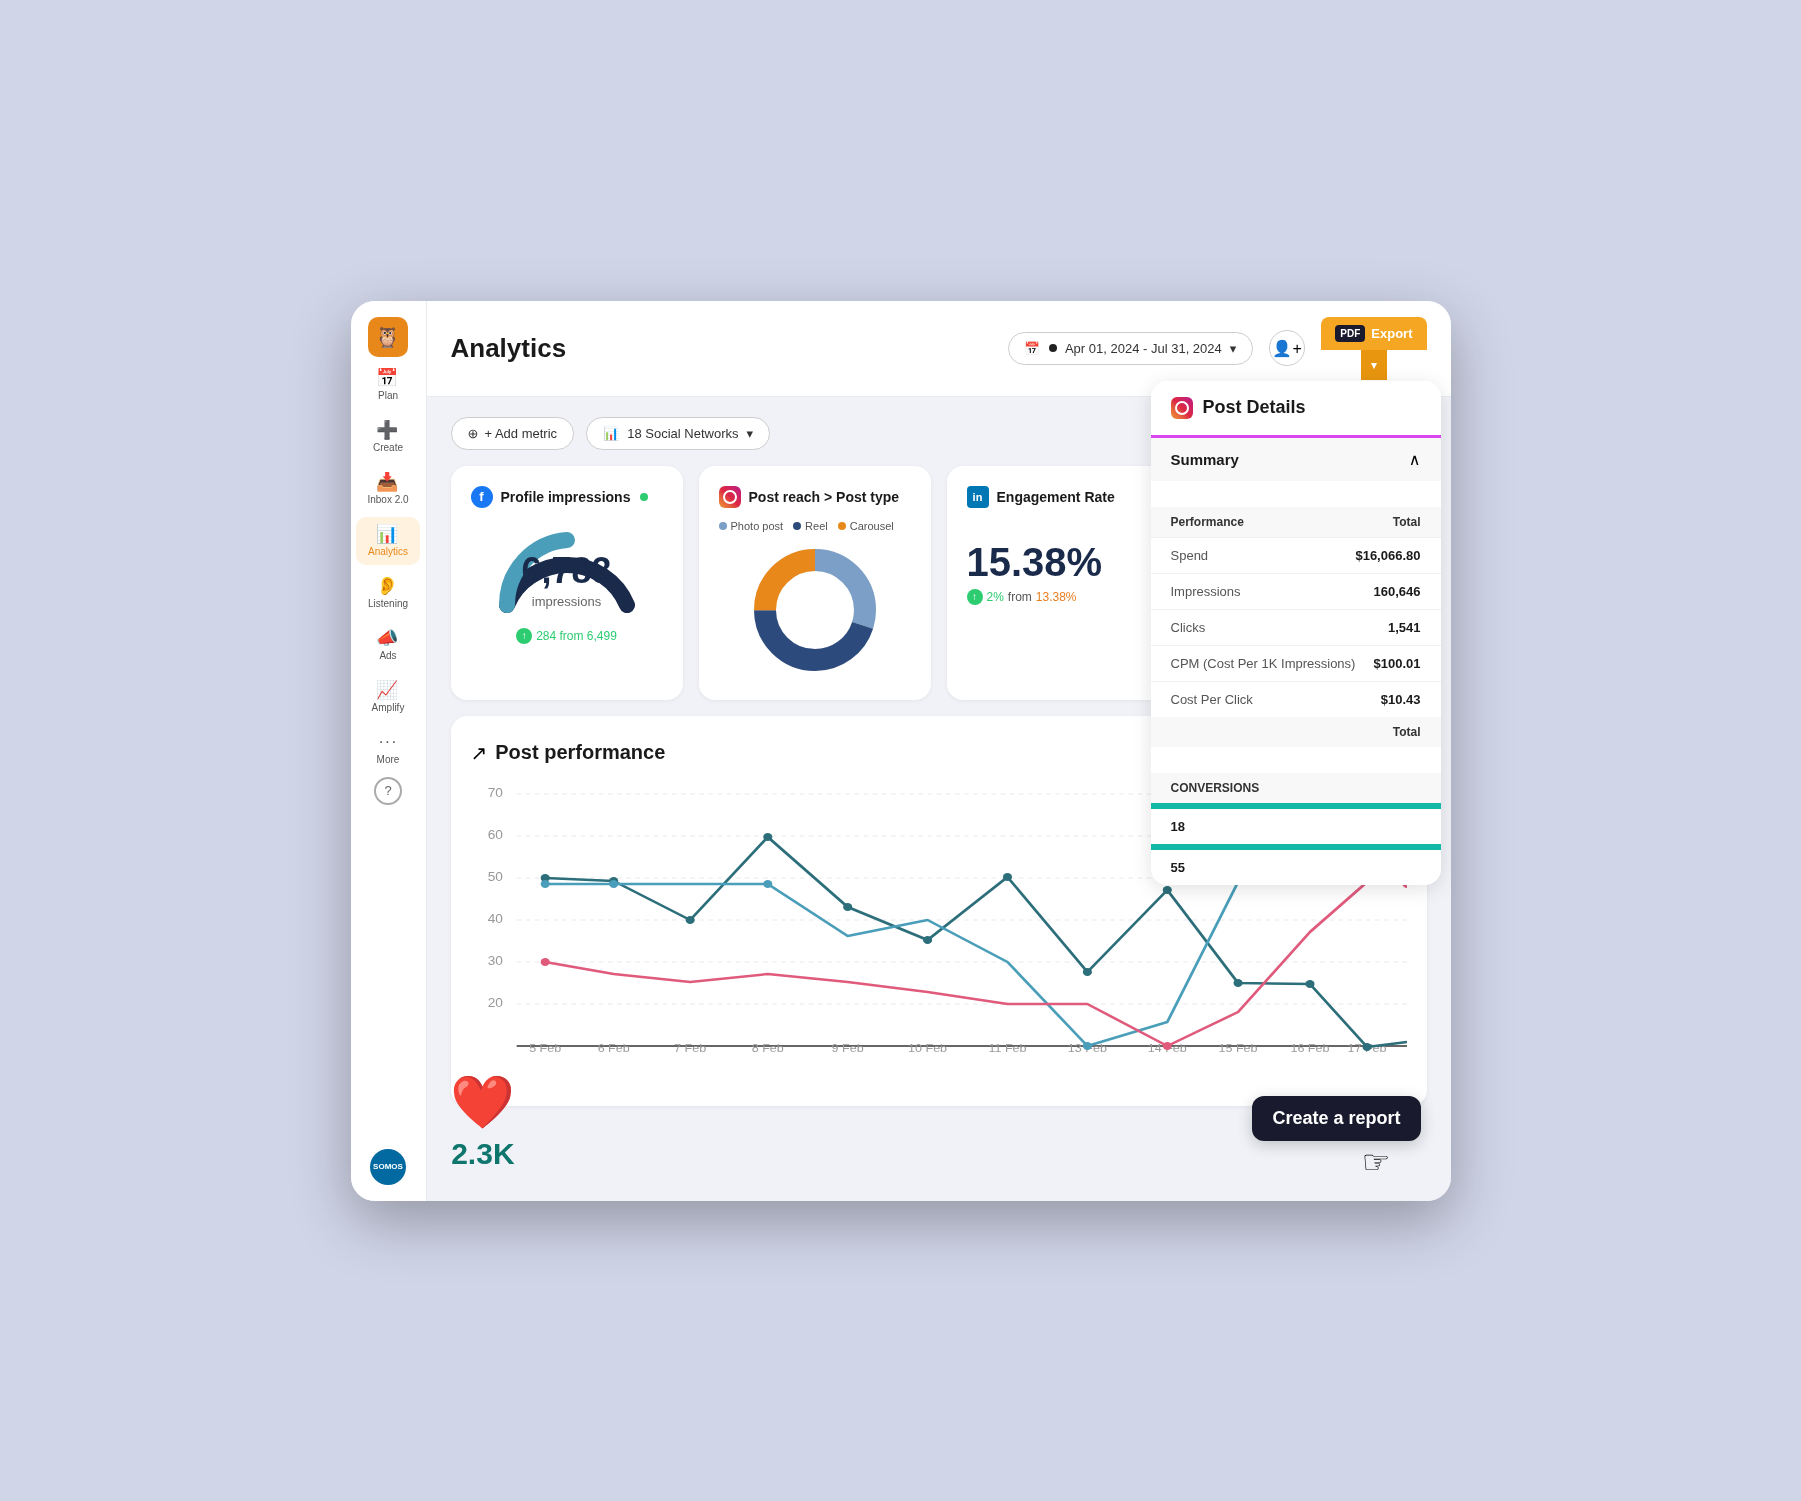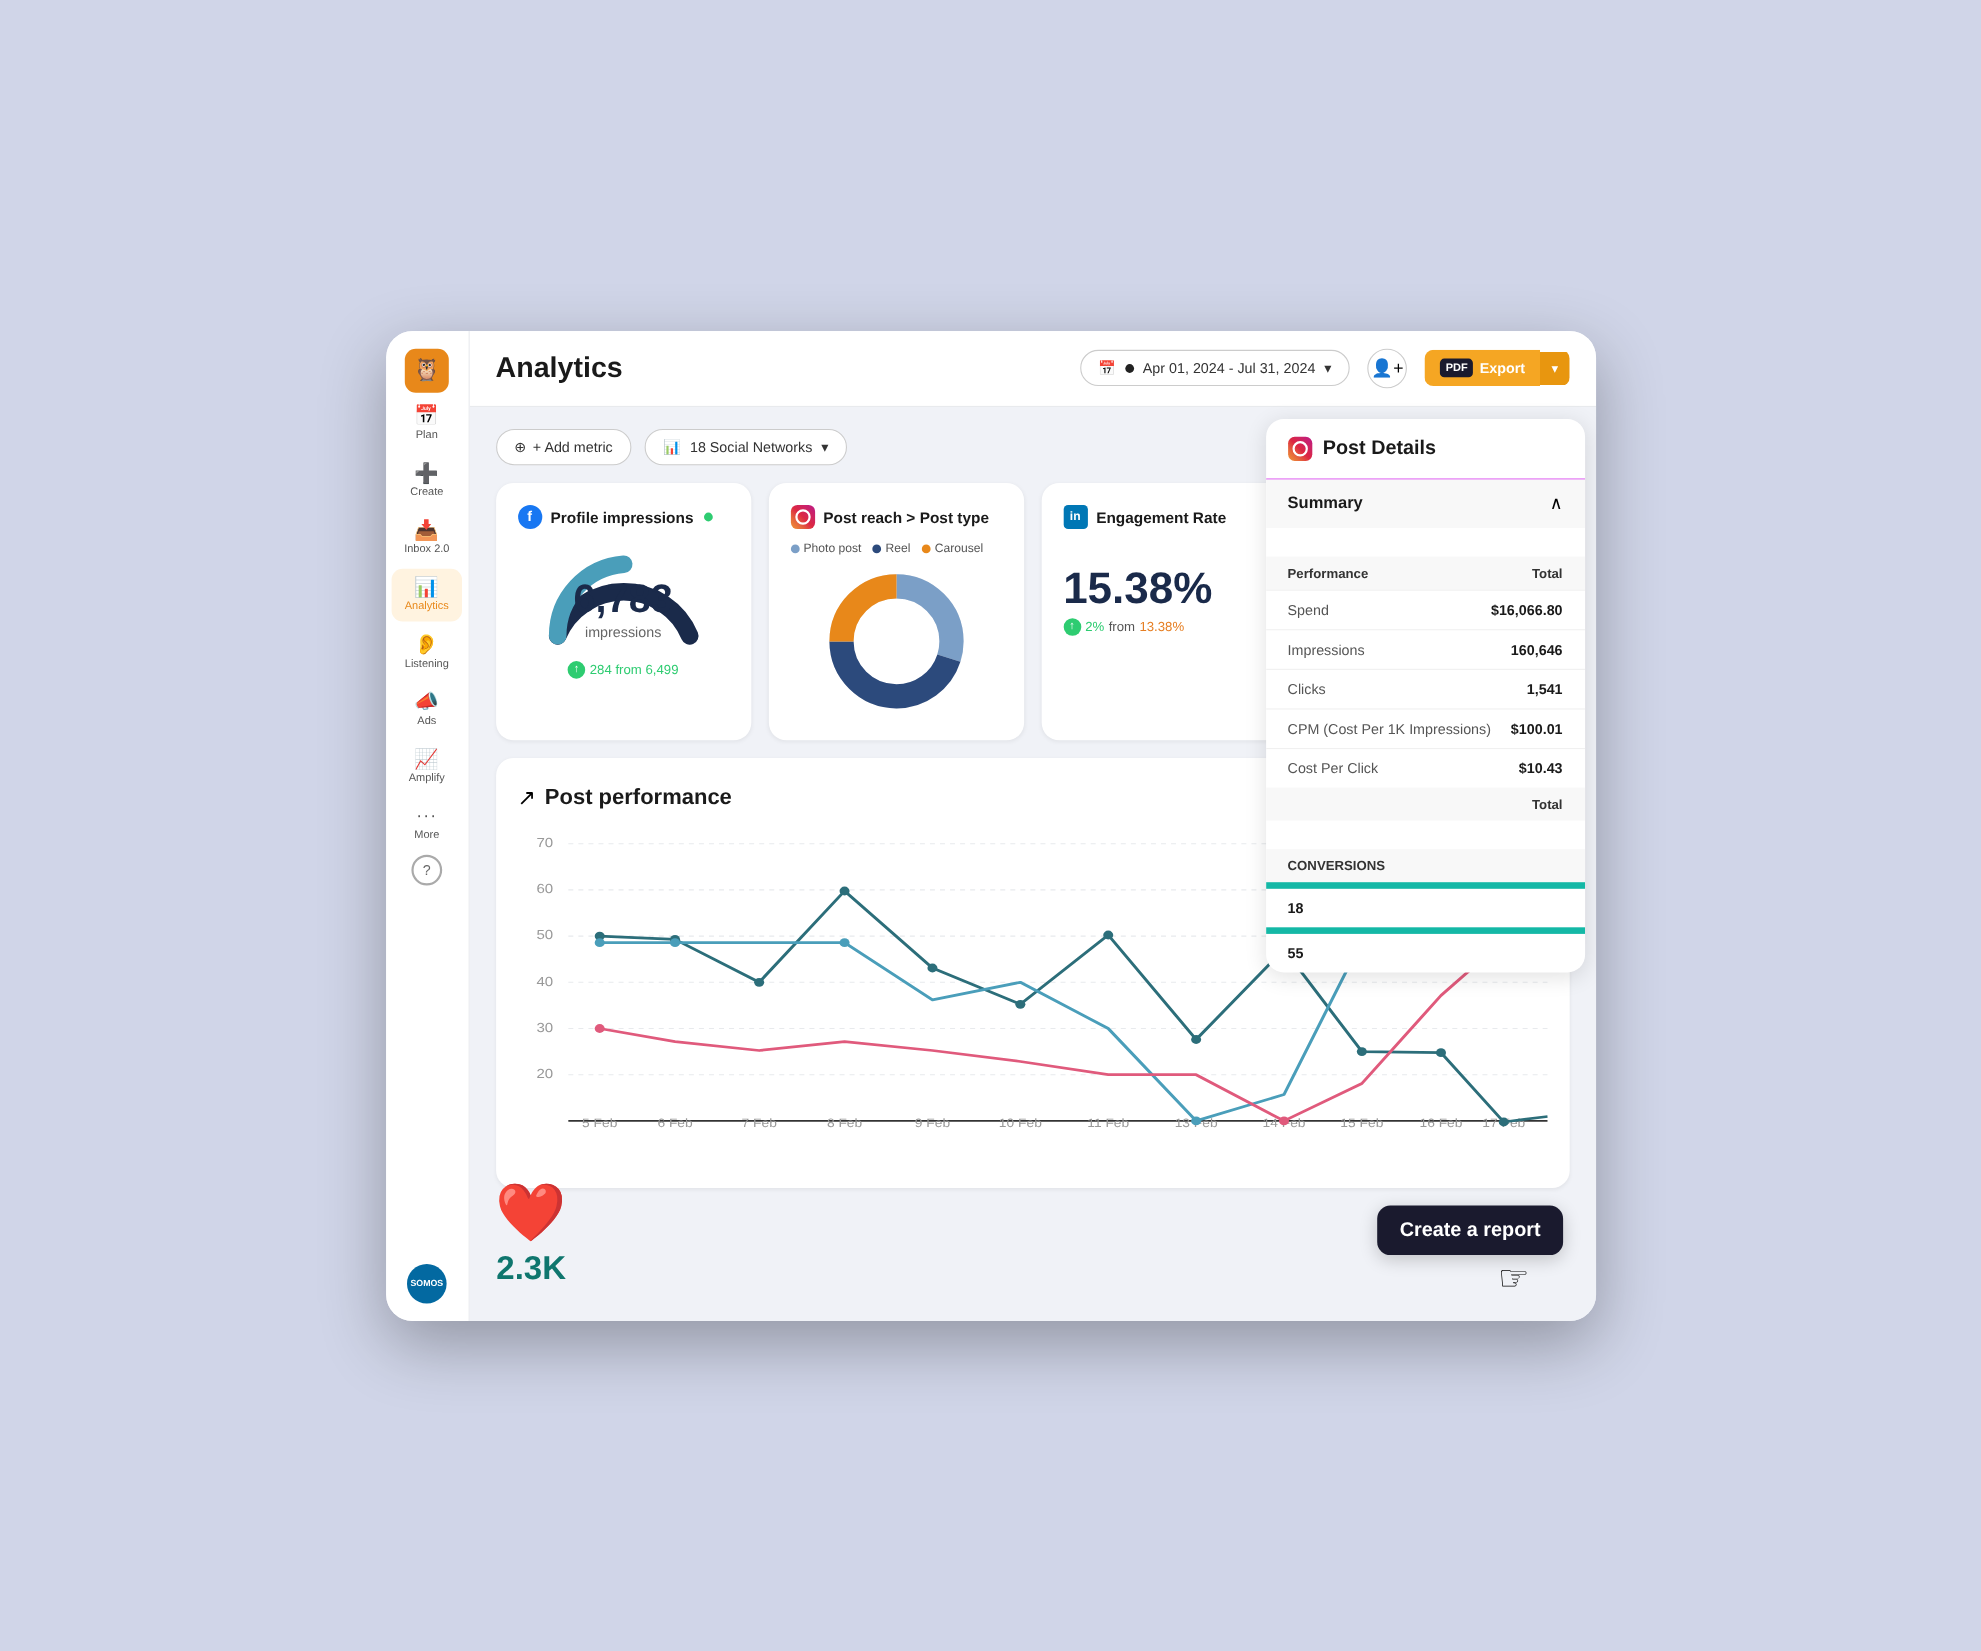--- a/index.html
+++ b/index.html
@@ -155,20 +155,21 @@
       font-size: 16px;
     }
 
     .export-btn {
       display: flex;
       align-items: center;
       border-radius: 8px;
       overflow: hidden;
       border: none;
       cursor: pointer;
+      flex-direction: column;
     }
 
     .export-main {
       background: #f5a623;
       padding: 8px 14px;
       display: flex;
       align-items: center;
       gap: 6px;
       font-size: 13px;
       font-weight: 600;
@@ -433,21 +434,21 @@
       box-shadow: 0 4px 20px rgba(0,0,0,0.12);
       overflow: hidden;
       z-index: 10;
     }
 
     .post-details-header {
       display: flex;
       align-items: center;
       gap: 10px;
       padding: 16px 20px;
-      border-bottom: 1px solid #d946ef;
+      border-bottom: 3px solid #d946ef;
     }
 
     .post-details-title {
       font-size: 18px;
       font-weight: 700;
       color: #1a1a1a;
     }
 
     .summary-section {
       padding: 0;

